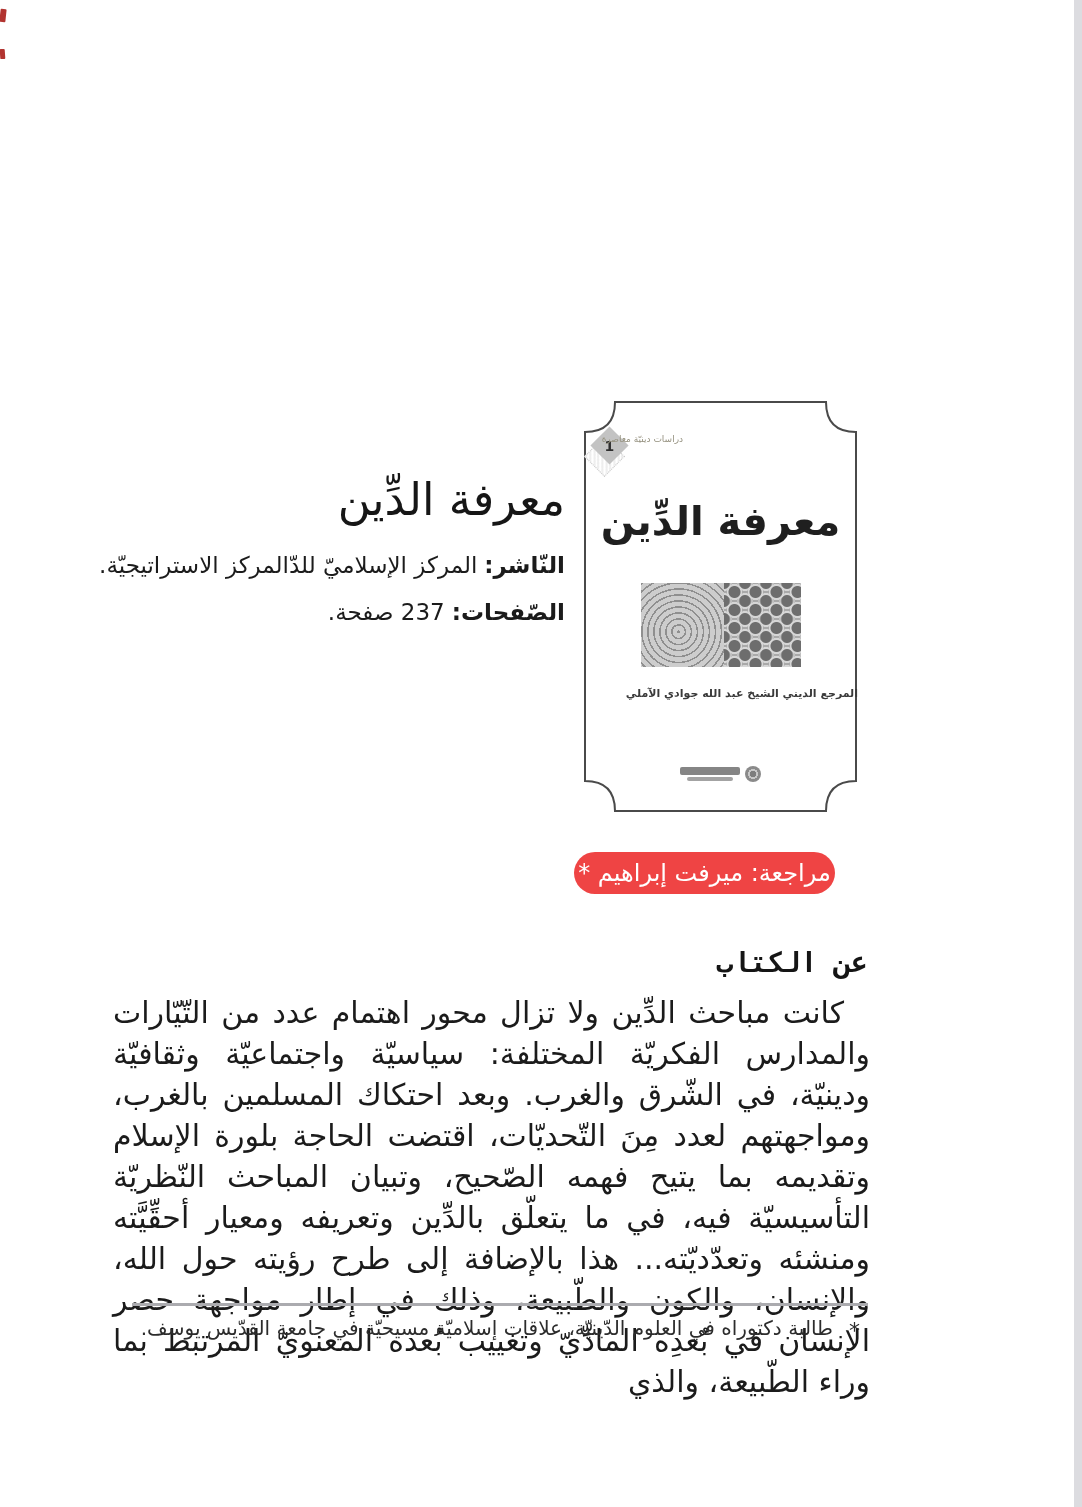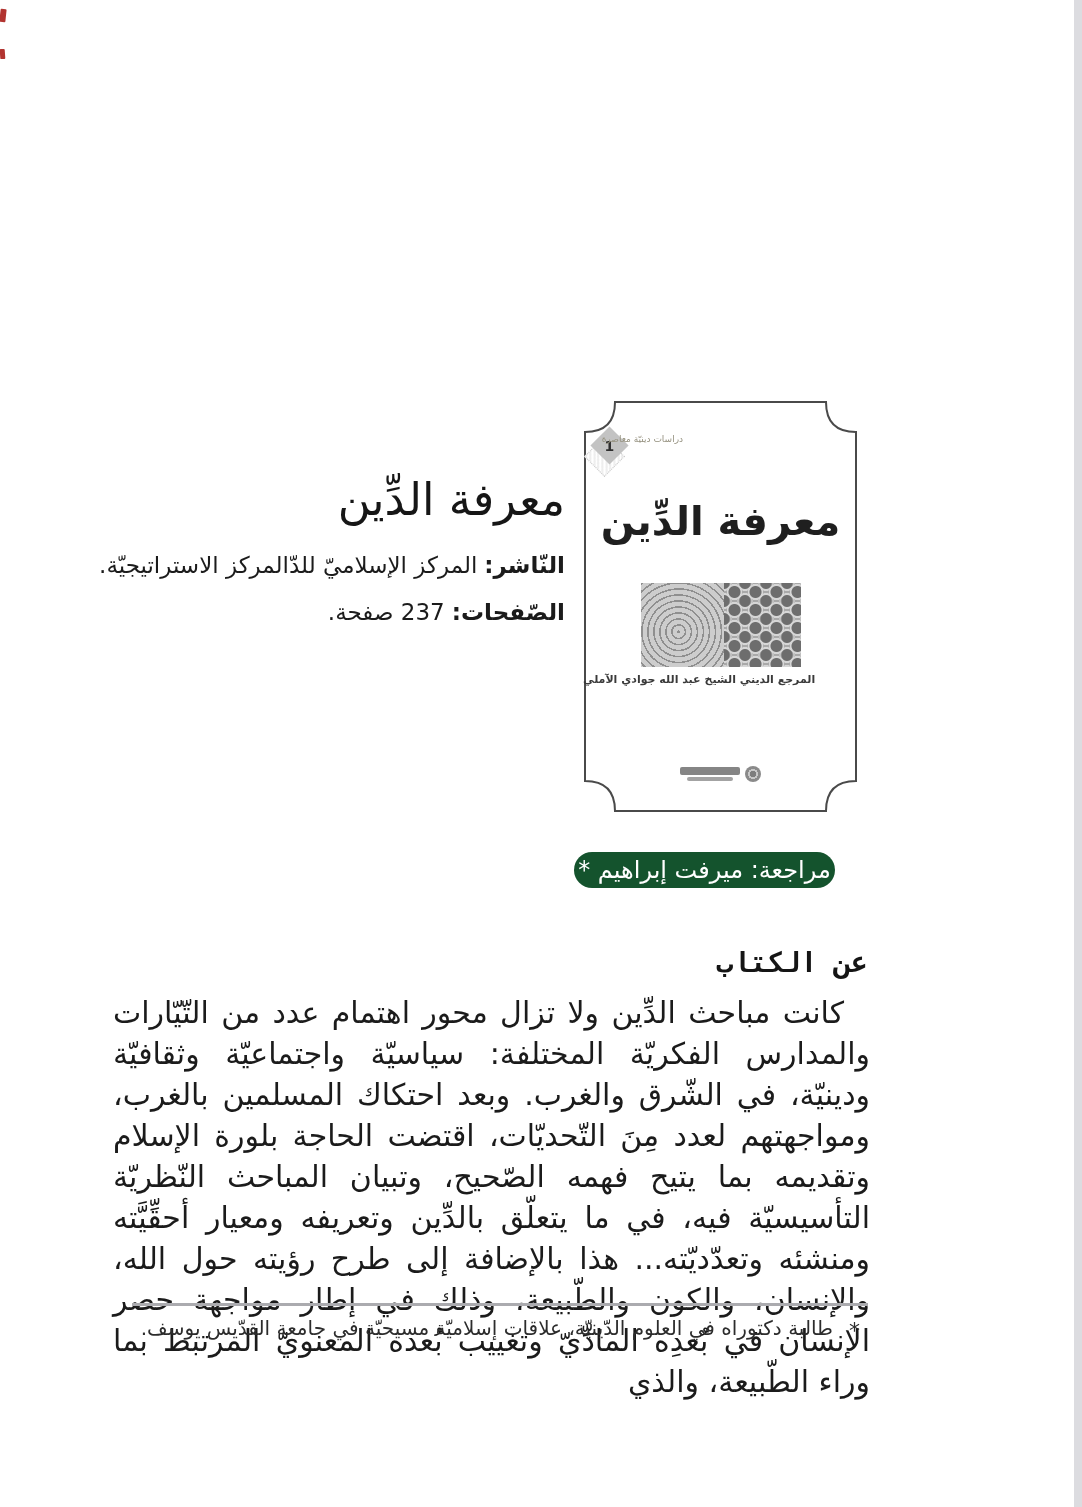--- a/index.html
+++ b/index.html
@@ -38,29 +38,29 @@
   .cover-art{position:absolute;left:58px;top:183px;width:160px;height:84px;background:#bdbdbd;overflow:hidden;}
   .art-left{position:absolute;left:0;top:0;width:62%;height:100%;
     background:
       repeating-radial-gradient(circle at 38% 58%, #8f8f8f 0 1.5px, #cdcdcd 1.5px 6px),
       #c6c6c6;}
   .art-right{position:absolute;right:0;top:0;width:48%;height:100%;
     background:
       radial-gradient(circle, #6d6d6d 0 5.5px, #d6d6d6 6.5px 8px, rgba(0,0,0,0) 8px) 0 0/21px 18px,
       radial-gradient(circle, #6d6d6d 0 5.5px, #d6d6d6 6.5px 8px, rgba(0,0,0,0) 8px) 10.5px 9px/21px 18px,
       #a9a9a9;}
-  .cover-author{position:absolute;top:273px;width:100%;text-align:left;font-size:11px;font-weight:700;color:#3a3a3a;}
+  .cover-author{position:absolute;top:287px;width:100%;text-align:right;font-size:11px;font-weight:700;color:#3a3a3a;}
   .cover-logo{position:absolute;top:366px;width:100%;display:flex;align-items:center;justify-content:center;gap:5px;filter:blur(0.7px);}
   .logo-emblem{width:16px;height:16px;border-radius:50%;background:radial-gradient(circle,#7d7d7d 0 3px,#c7c7c7 3px 5px,#8a8a8a 5px 8px);}
   .logo-lines{display:flex;flex-direction:column;gap:2px;align-items:center;}
   .logo-line1{width:60px;height:8px;background:#858585;border-radius:2px;}
   .logo-line2{width:46px;height:4px;background:#a3a3a3;border-radius:2px;}
 
   
-  .review-banner{position:absolute;left:574px;top:852px;width:261px;height:36px;background:#14532d;border-radius:21px;
+  .review-banner{position:absolute;left:574px;top:852px;width:261px;height:42px;background:#ef4444;border-radius:21px;
     display:flex;align-items:center;justify-content:center;color:#ffffff;font-size:24px;}
 
   
   .section-heading{position:absolute;top:946px;right:214px;font-size:28px;font-weight:700;color:#151515;font-family:Liberation Mono, monospace;}
   .body-text{position:absolute;top:992px;right:212px;width:757px;
     font-size:30px;line-height:41px;text-align:justify;text-indent:26px;color:#1b1b1b;}
 
   
   .footnote-rule{position:absolute;left:132px;top:1303px;width:736px;height:3px;background:#ababaf;}
   .footnote{position:absolute;top:1316px;right:222px;display:flex;gap:16px;align-items:flex-start;

